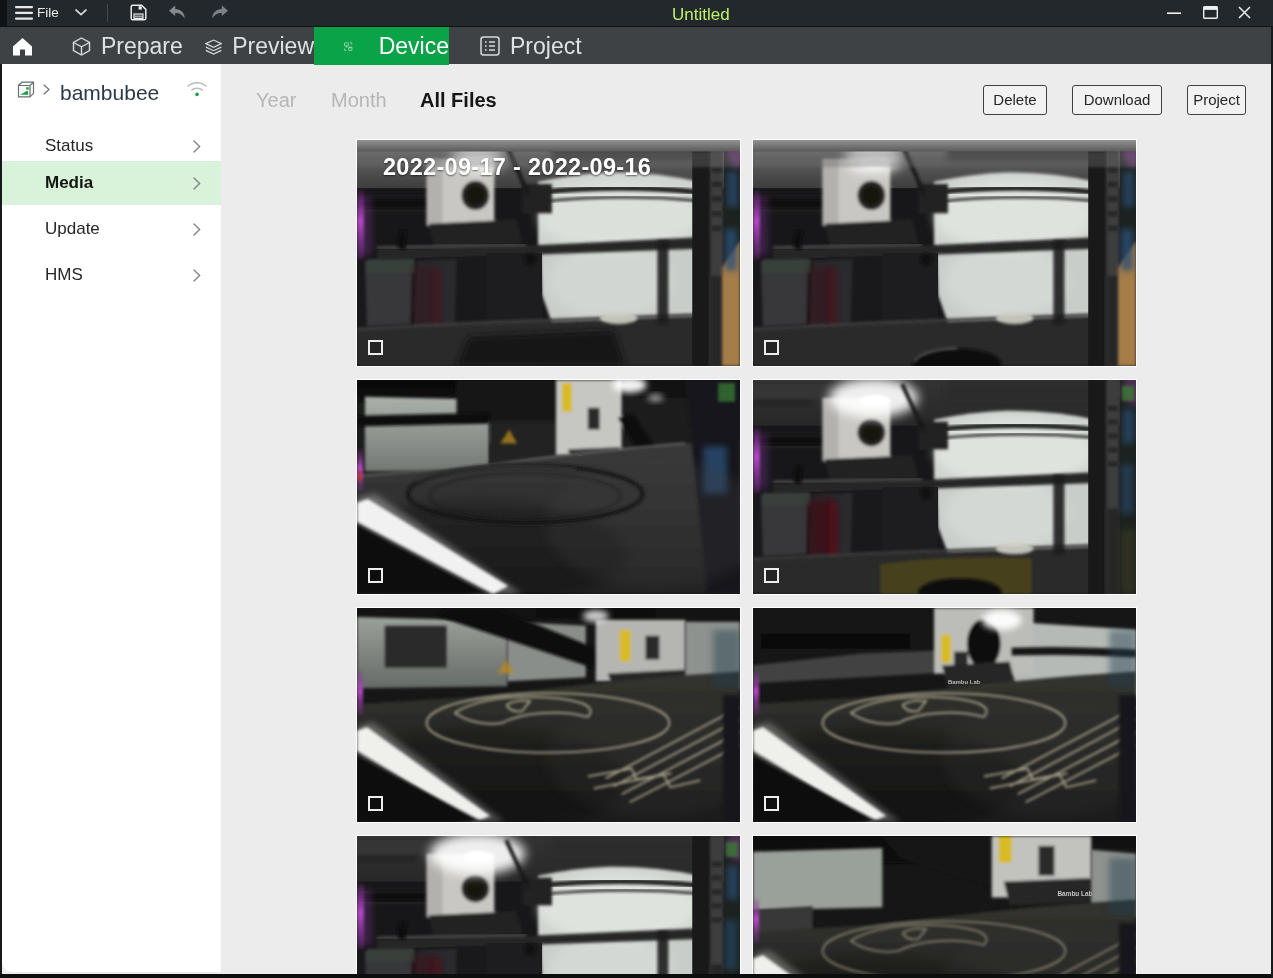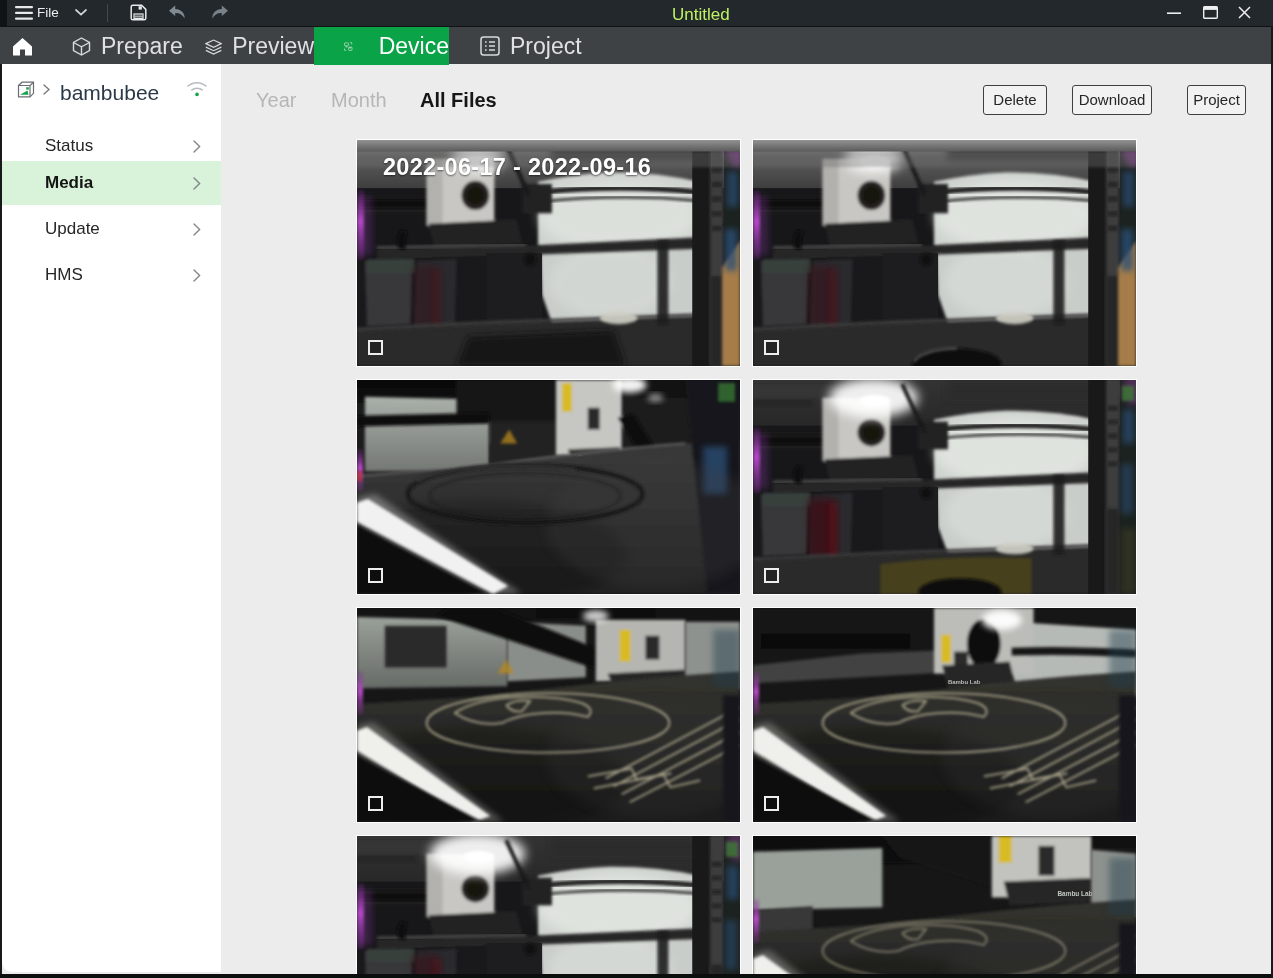--- a/index.html
+++ b/index.html
@@ -224,21 +224,21 @@
 <div class="menuitem" style="top:253px">
     <span>HMS</span>
     <svg width="8" height="13" viewBox="0 0 8 13" style="">
       <path d="M1,1 L6.6,6.5 L1,12" stroke="#82868a" stroke-width="1.4" fill="none" stroke-linecap="round"></path>
     </svg>
   </div>
 <div class="seltabs" style="left:256px">Year</div>
 <div class="seltabs" style="left:331px">Month</div>
 <div class="seltabs" style="left:420px;color:#161616;font-weight:bold">All Files</div>
 <div class="btn" style="left:983px;width:64px;line-height:28px">Delete</div>
-<div class="btn" style="left:1072px;width:80px;line-height:28px">Download</div>
+<div class="btn" style="left:1072px;width:90px;line-height:28px">Download</div>
 <div class="btn" style="left:1187px;width:59px;line-height:28px">Project</div>
 <div class="cell" style="left:356px;top:139px;height:228px">
     <svg viewBox="0 0 385 216" preserveAspectRatio="none" style="position:absolute;left:0;top:0;width:100%;height:100%">
       <rect x="0" y="0" width="385" height="216" fill="#17171a"></rect>
       <rect x="0" y="0" width="385" height="46" fill="url(#gceilA)"></rect>
       <rect x="195" y="0" width="160" height="20" fill="#2b2b2b" opacity="0.7" filter="url(#b4)"></rect>
       <g filter="url(#b2)">
         <path d="M182,40 Q220,32 255,31 Q305,31 344,40 L344,100 L182,102 Z" fill="#cfd3cf"></path>
         <path d="M184,102 L344,98 L342,180 Q264,194 200,186 L186,148 Z" fill="#c9cdc9"></path>
       </g>
@@ -286,21 +286,21 @@
       <rect x="356" y="82" width="11" height="5" fill="#262626" filter="url(#b2)"></rect>
       <rect x="355" y="130" width="14" height="86" fill="#252527" filter="url(#b2)"></rect>
       <rect x="369" y="0" width="16" height="216" fill="#1c221f"></rect>
       <ellipse cx="383" cy="10" rx="12" ry="16" fill="#c050d0" opacity="0.45" filter="url(#b4)"></ellipse>
       <rect x="372" y="30" width="11" height="34" fill="#2c4f78" opacity="0.7" filter="url(#b4)"></rect>
       <path d="M367,122 L385,96 L385,216 L367,216 Z" fill="#a67d49" filter="url(#b2)"></path>
       <rect x="370" y="85" width="12" height="40" fill="#2c4f78" opacity="0.8" filter="url(#b4)"></rect>
       <rect x="0" y="11" width="385" height="15" fill="#6e6e6e" opacity="0.4" filter="url(#b2)"></rect>
       <rect x="0" y="0" width="385" height="11" fill="url(#gtop)"></rect>
     </svg>
-    <div class="datetag">2022-06-17 - 2022-09-16</div>
+    <div class="datetag">2022-09-17 - 2022-09-16</div>
     <div class="cb"></div>
   </div>
 <div class="cell" style="left:752px;top:139px;height:228px">
     <svg viewBox="0 0 385 216" preserveAspectRatio="none" style="position:absolute;left:0;top:0;width:100%;height:100%">
       <rect x="0" y="0" width="385" height="216" fill="#17171a"></rect>
       <rect x="0" y="0" width="385" height="46" fill="url(#gceilA)"></rect>
       <rect x="195" y="0" width="160" height="20" fill="#2b2b2b" opacity="0.7" filter="url(#b4)"></rect>
       <g filter="url(#b2)">
         <path d="M182,40 Q220,32 255,31 Q305,31 344,40 L344,100 L182,102 Z" fill="#cfd3cf"></path>
         <path d="M184,102 L344,98 L342,180 Q264,194 200,186 L186,148 Z" fill="#c9cdc9"></path>

